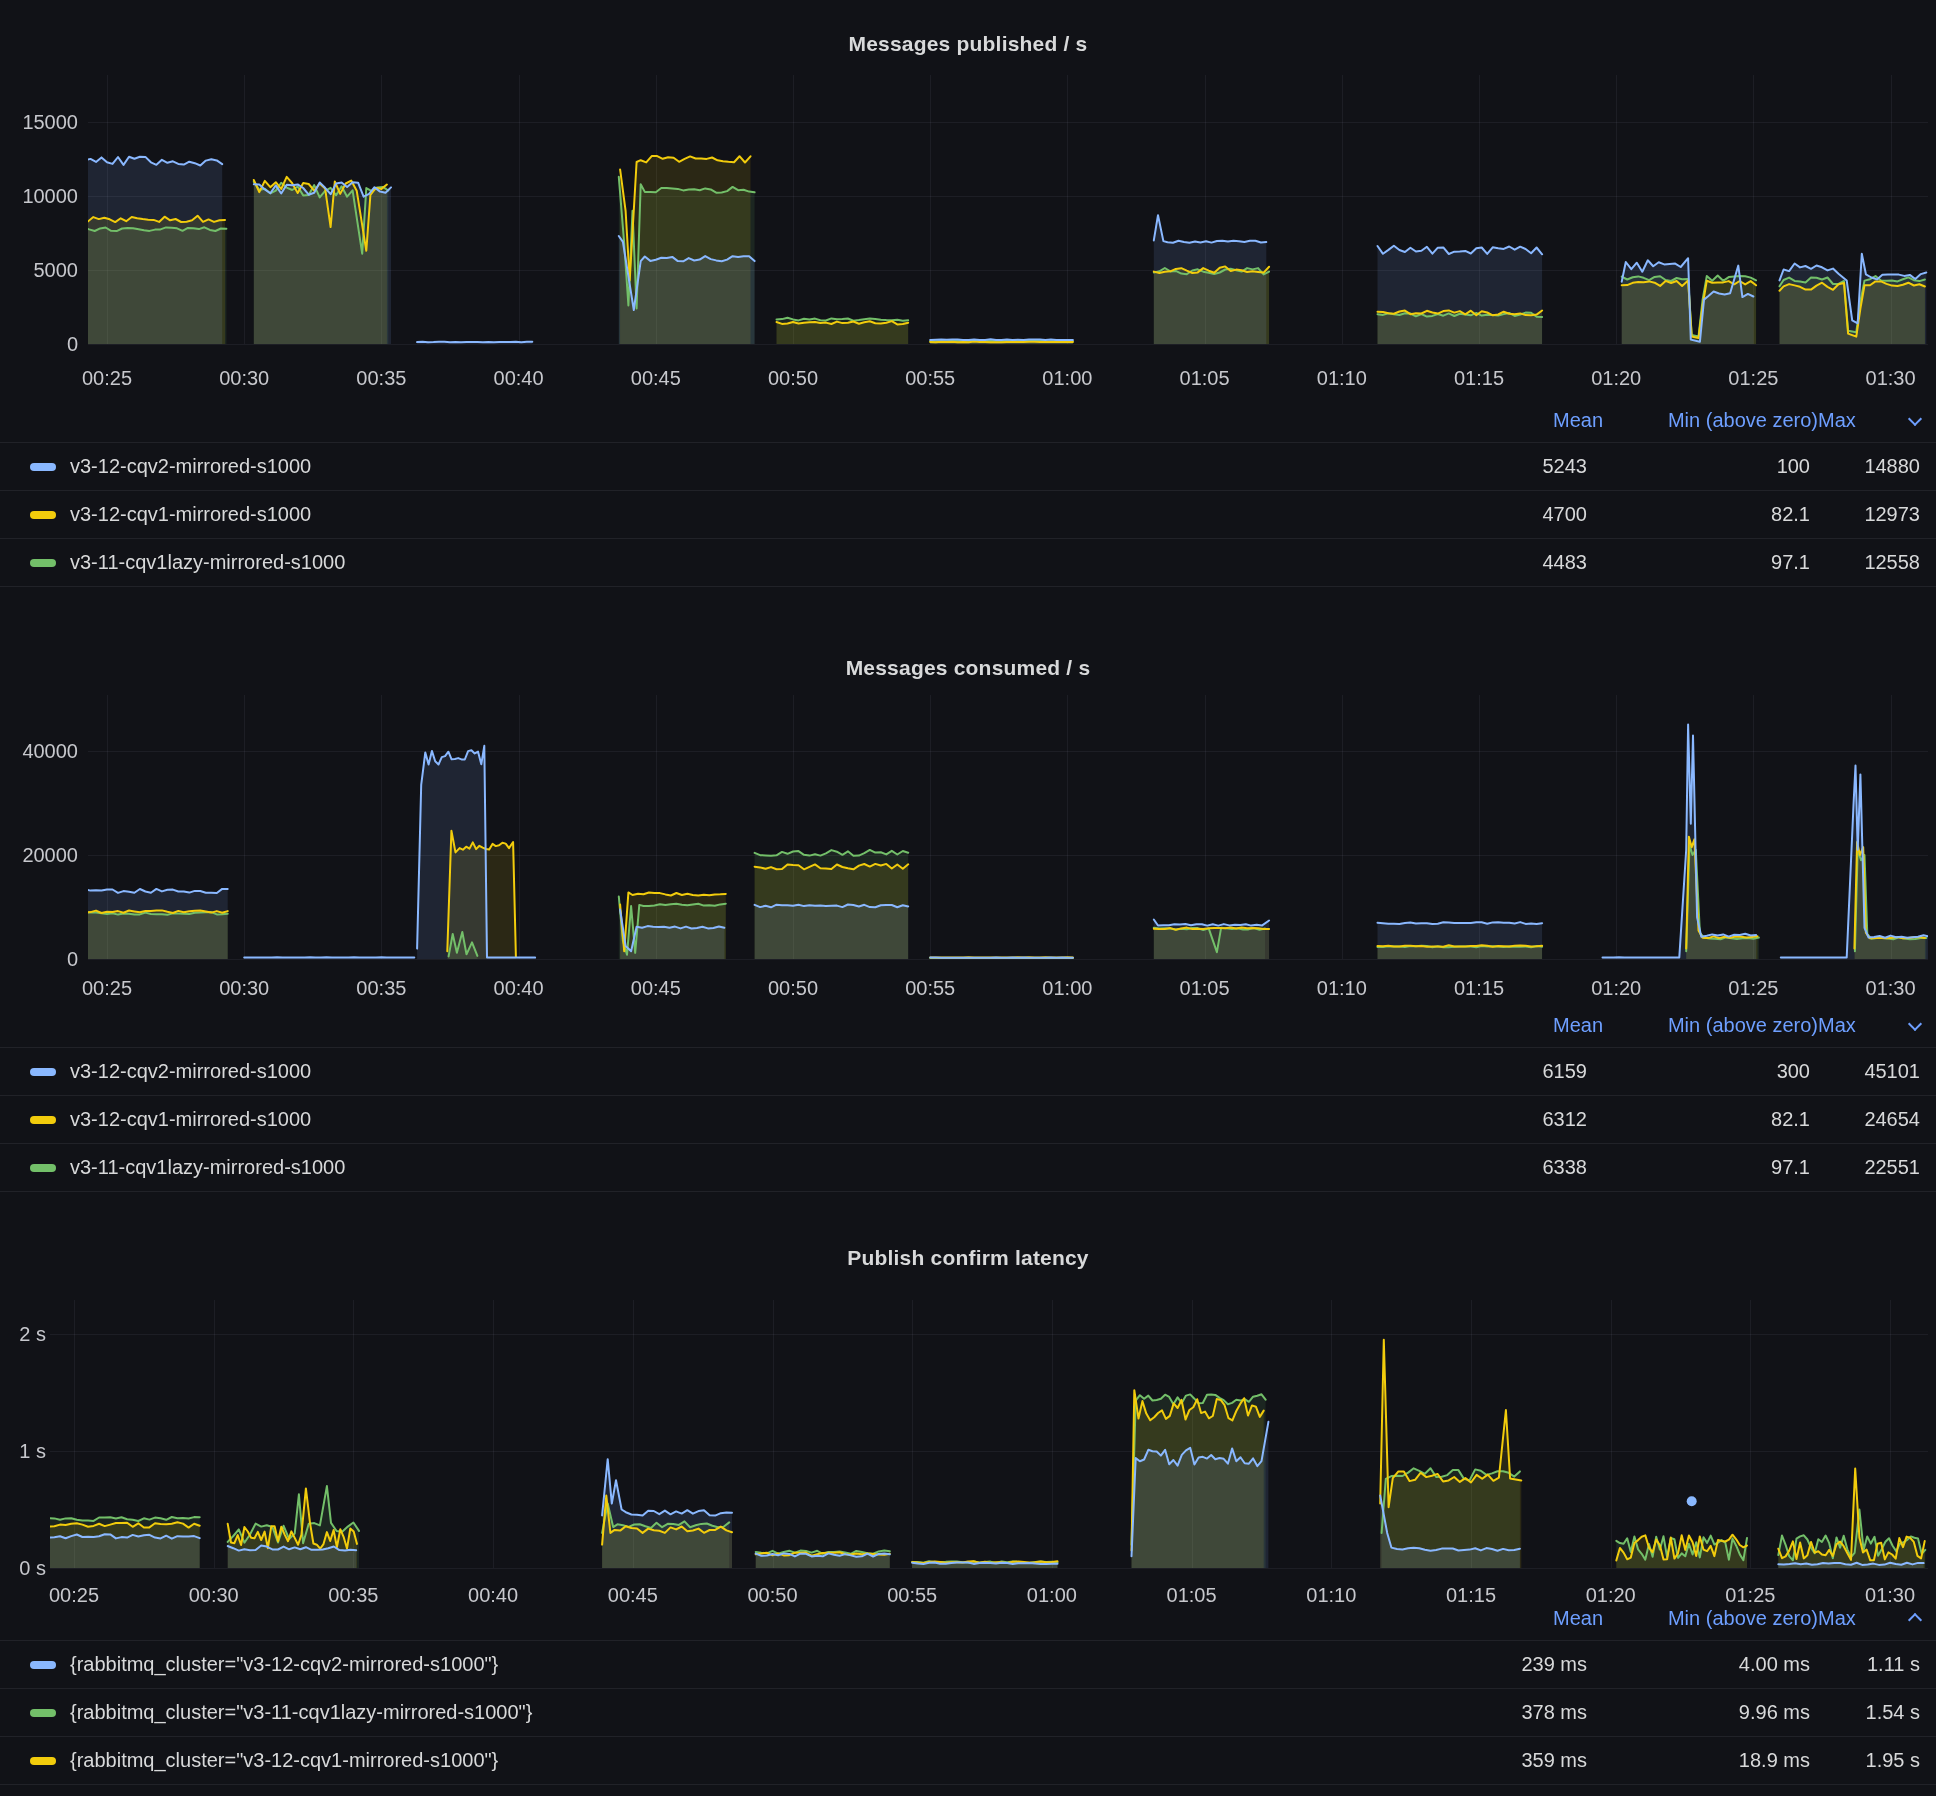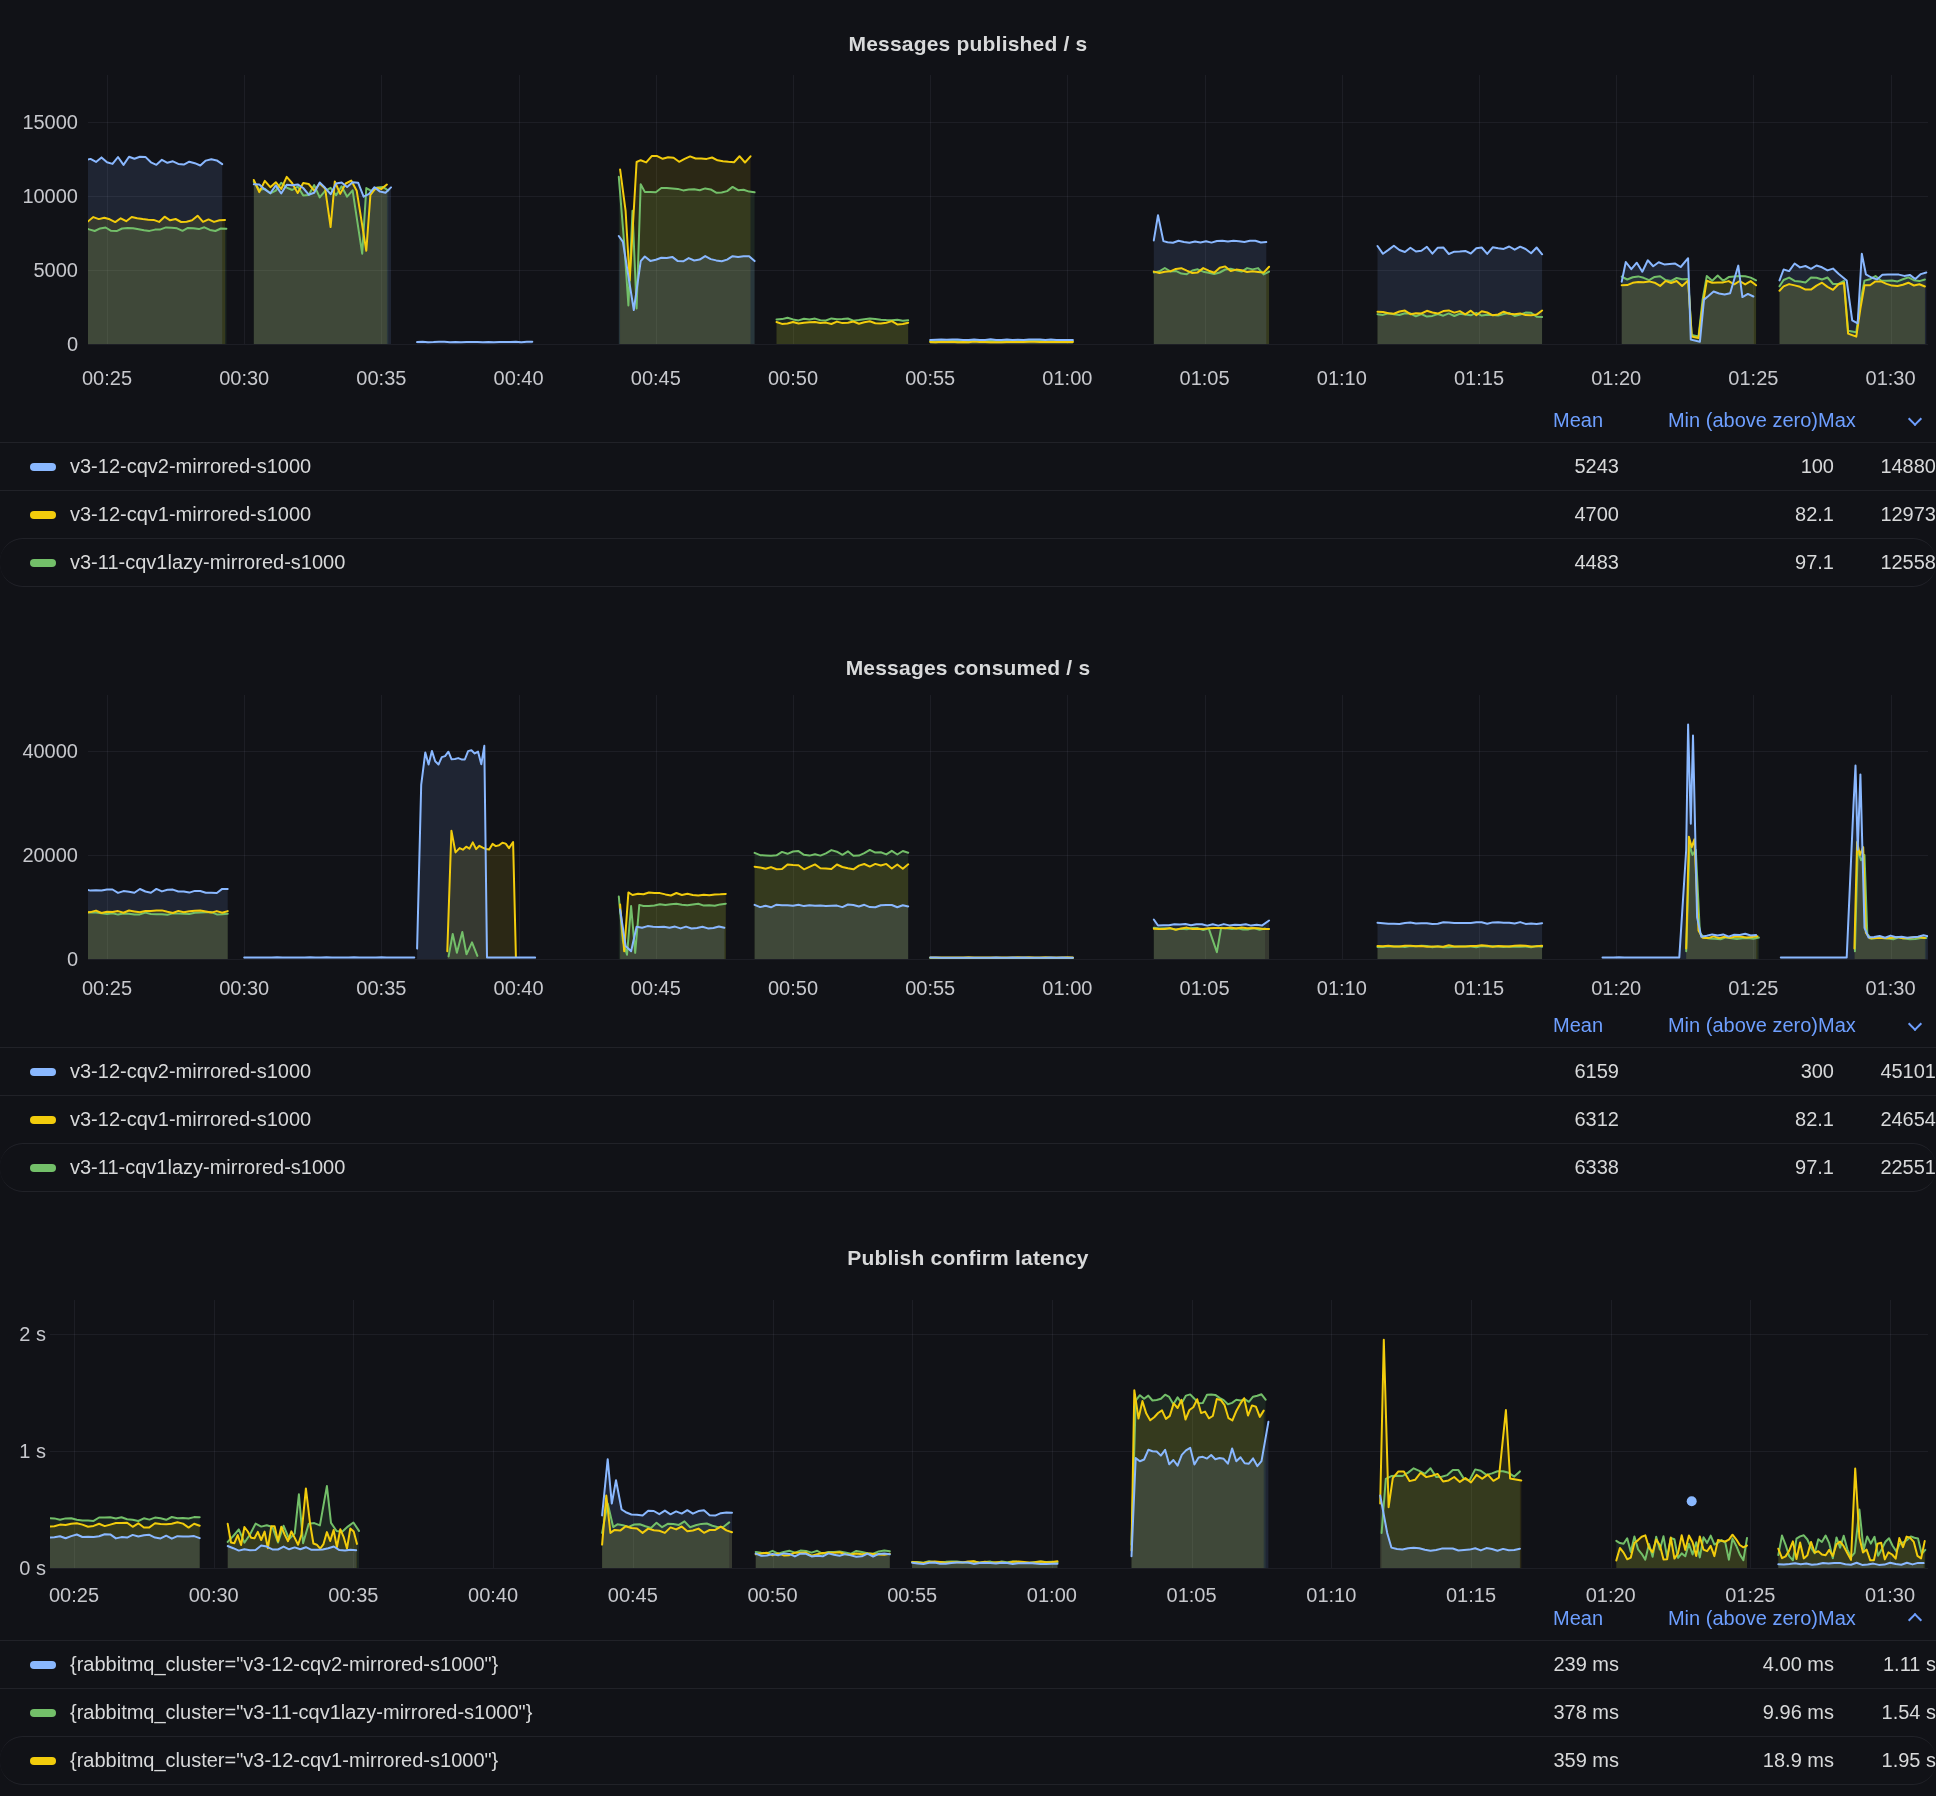--- a/index.html
+++ b/index.html
@@ -24,22 +24,22 @@
   .lg-head .c-label{flex:1;}
   .c-mean{width:130px;text-align:right;}
   .c-min{width:215px;text-align:right;}
   .c-max{width:102px;text-align:right;}
   .lg-head .c-max{display:flex;justify-content:space-between;align-items:center;gap:8px;}
   .sort-arrow{width:8px;height:8px;border-right:2px solid #6e9fff;border-bottom:2px solid #6e9fff;
               display:inline-block;margin-bottom:3px;}
   .sort-arrow.desc{transform:rotate(45deg);}
   .sort-arrow.asc{transform:rotate(-135deg);margin-bottom:-4px;}
   .lg-row{display:flex;align-items:center;height:47px;border-top:1px solid rgba(204,204,220,0.09);
-          padding:0 0 0 30px;font-size:20px;color:#d8d9da;}
-  .lg-row:last-child{border-bottom:1px solid rgba(204,204,220,0.09);border-radius:23px;}
+          padding:0 16px 0 30px;font-size:20px;color:#d8d9da;gap:8px;}
+  .lg-row:last-child{border-bottom:1px solid rgba(204,204,220,0.09);}
   .lg-label{flex:1;display:flex;align-items:center;min-width:0;white-space:nowrap;}
   .swatch{width:26px;height:8px;border-radius:4px;margin-right:14px;flex:none;}
 </style>
 </head>
 <body>
 
 <div id="screen">
 
   <section class="panel" id="panel1">
     <div class="panel-title">Messages published / s</div>

